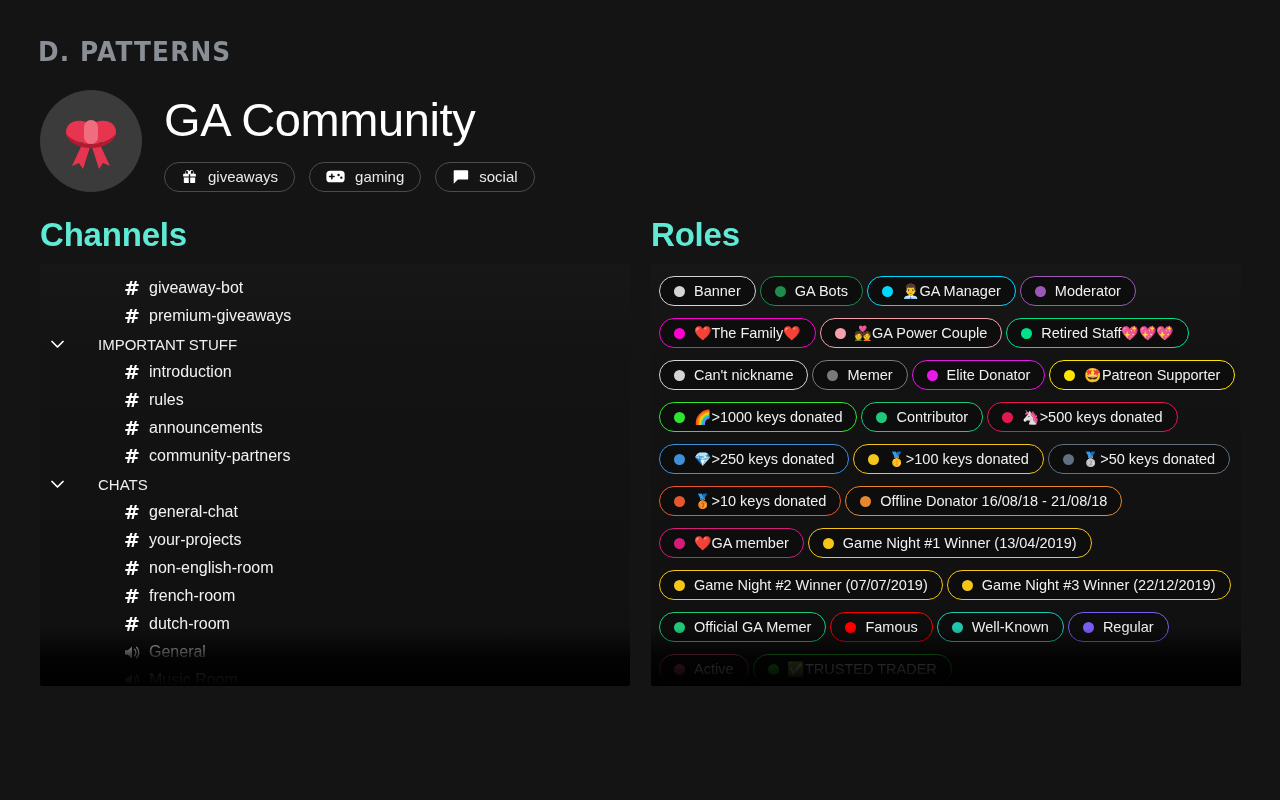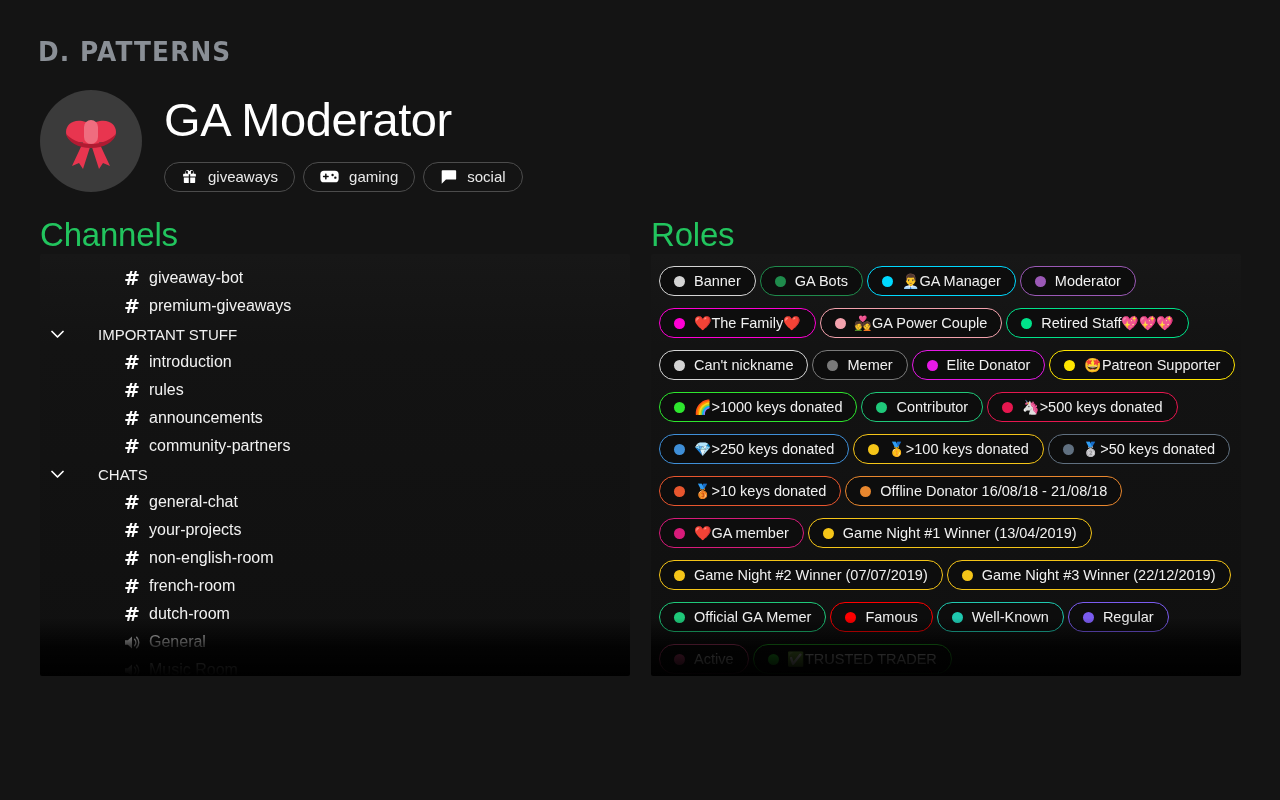--- a/index.html
+++ b/index.html
@@ -36,36 +36,36 @@
     display: flex; align-items: center; justify-content: center;
     flex: none;
   }
   .avatar svg { display: block; }
   .server-meta { padding-top: 4px; }
   .server-title {
     font-size: 47px; font-weight: 400; color: #ffffff;
     line-height: 1.1; letter-spacing: -0.4px;
     white-space: nowrap;
   }
-  .tags { display: flex; gap: 8px; margin-top: 16px; }
+  .tags { display: flex; gap: 14px; margin-top: 16px; }
   .tag {
     display: inline-flex; align-items: center; gap: 10px;
     height: 30px; padding: 0 16px;
     border: 1px solid #4c4c4c; border-radius: 16px;
     color: #e9e9e9; font-size: 15px;
     background: transparent;
   }
   .tag svg { display: block; flex: none; }
 
   
   .col-left  { position: absolute; left: 40px;  top: 216px; width: 590px; }
   .col-right { position: absolute; left: 651px; top: 216px; width: 590px; }
   .section-title {
-    font-size: 33px; font-weight: 400; color: #22c55e;
-    letter-spacing: -0.2px; margin-bottom: 0;
+    font-size: 33px; font-weight: 700; color: #5eead4;
+    letter-spacing: -0.2px; margin-bottom: 10px;
   }
   .panel {
     position: relative;
     height: 422px;
     overflow: hidden;
     background: linear-gradient(180deg, #171717 0%, #131313 22%, #101010 100%);
     border-radius: 2px;
   }
   .panel::after {
     content: "";
@@ -126,21 +126,21 @@
           <path d="M30 30 L16 60 L23 57 L27 63 L35 38 Z" fill="#e8354f"></path>
           <path d="M40 30 L54 60 L47 57 L43 63 L35 38 Z" fill="#e8354f"></path>
           <path d="M30 16 C18 12 10 18 10 26 C10 34 20 38 30 36 Z" fill="#e8354f"></path>
           <path d="M40 16 C52 12 60 18 60 26 C60 34 50 38 40 36 Z" fill="#e8354f"></path>
           <path d="M10 28 C18 36 28 38 35 38 C42 38 52 36 60 28 C58 36 48 42 35 42 C22 42 12 36 10 28 Z" fill="#b01b32"></path>
           <rect x="28" y="14" width="14" height="24" rx="7" fill="#ef6d7f"></rect>
         </svg>
       </span>
     </div>
     <div class="server-meta">
-      <div class="server-title">GA Moderator</div>
+      <div class="server-title">GA Community</div>
       <div class="tags">
 
         <div class="tag">
           <span>
             <svg width="17" height="17" viewBox="0 0 24 24" fill="#ffffff" aria-hidden="true">
               <path d="M20 8h-2.2a3 3 0 0 0-.5-3.6A3 3 0 0 0 12 4.6a3 3 0 0 0-5.3-.2A3 3 0 0 0 6.2 8H4a1 1 0 0 0-1 1v3h8V8.9h2V12h8V9a1 1 0 0 0-1-1zM8.5 4a1.2 1.2 0 0 1 1.2 1.2V8H8.5a2 2 0 1 1 0-4zm7 0a2 2 0 1 1 0 4H14V5.2A1.2 1.2 0 0 1 15.5 4z"></path>
               <path d="M4 13.5V20a1 1 0 0 0 1 1h6v-7.5H4zM13 13.5V21h6a1 1 0 0 0 1-1v-6.5h-7z"></path>
             </svg>
           </span>
           <span>giveaways</span>

